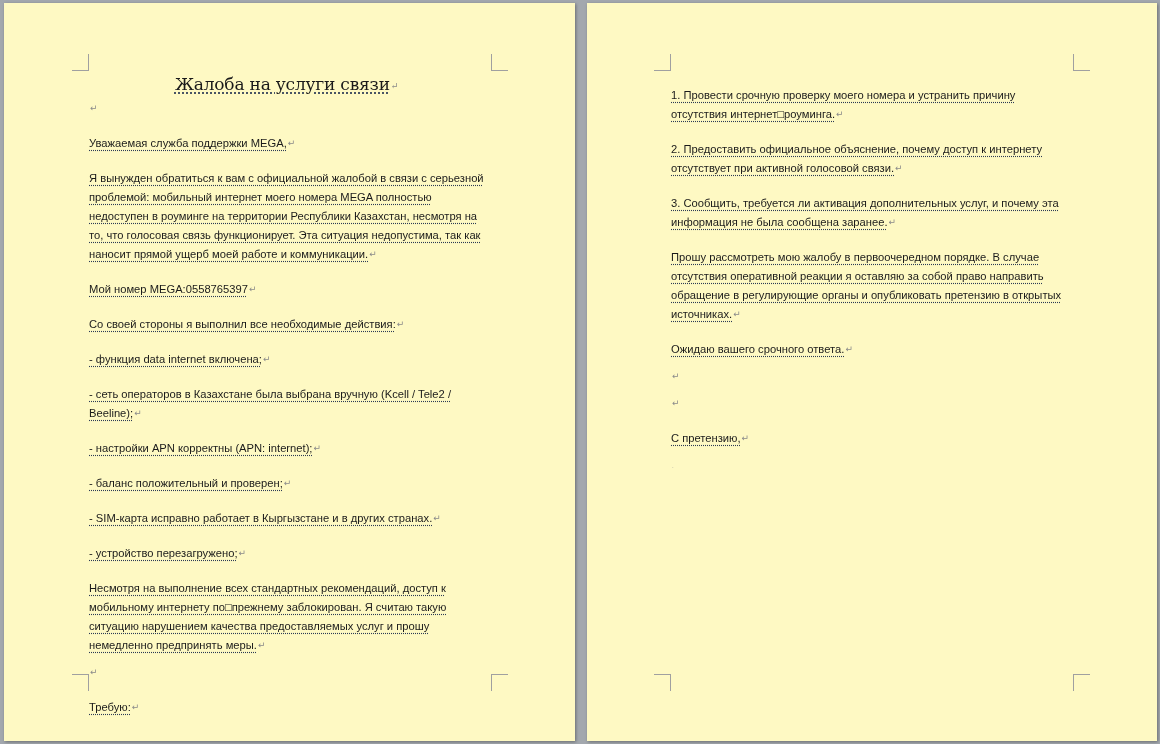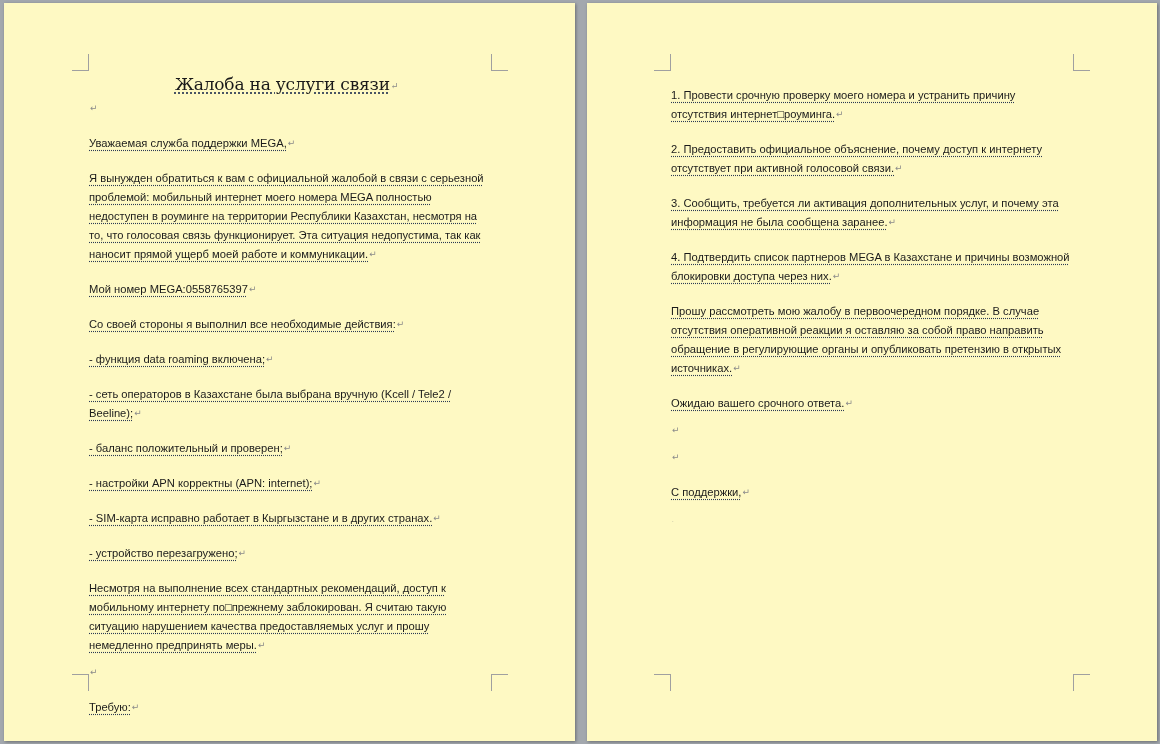--- a/index.html
+++ b/index.html
@@ -65,43 +65,42 @@
   <div class="crop bl" style="left:68px; top:671px;"></div>
   <div class="crop br" style="left:487px; top:671px;"></div>
 
   <div class="content">
     <div class="title"><span class="u">Жалоба на услуги связи</span><span class="pm">↵</span></div>
     <div class="empty" style="margin-bottom:10px;"><span class="pm">↵</span></div>
     <p class="p"><span class="u">Уважаемая служба поддержки MEGA,</span><span class="pm">↵</span></p>
     <p class="p"><span class="u">Я вынужден обратиться к вам с официальной жалобой в связи с серьезной проблемой: мобильный интернет моего номера MEGA полностью недоступен в роуминге на территории Республики Казахстан, несмотря на то, что голосовая связь функционирует. Эта ситуация недопустима, так как наносит прямой ущерб моей работе и коммуникации.</span><span class="pm">↵</span></p>
     <p class="p"><span class="u">Мой номер MEGA:0558765397</span><span class="pm">↵</span></p>
     <p class="p"><span class="u">Со своей стороны я выполнил все необходимые действия:</span><span class="pm">↵</span></p>
-    <p class="p"><span class="u">- функция data roaming включена;</span><span class="pm">↵</span></p>
+    <p class="p"><span class="u">- функция data internet включена;</span><span class="pm">↵</span></p>
     <p class="p"><span class="u">- сеть операторов в Казахстане была выбрана вручную (Kcell / Tele2 / Beeline);</span><span class="pm">↵</span></p>
+    <p class="p"><span class="u">- настройки APN корректны (APN: internet);</span><span class="pm">↵</span></p>
     <p class="p"><span class="u">- баланс положительный и проверен;</span><span class="pm">↵</span></p>
-    <p class="p"><span class="u">- настройки APN корректны (APN: internet);</span><span class="pm">↵</span></p>
     <p class="p"><span class="u">- SIM-карта исправно работает в Кыргызстане и в других странах.</span><span class="pm">↵</span></p>
     <p class="p"><span class="u">- устройство перезагружено;</span><span class="pm">↵</span></p>
     <p class="p"><span class="u">Несмотря на выполнение всех стандартных рекомендаций, доступ к мобильному интернету по□прежнему заблокирован. Я считаю такую ситуацию нарушением качества предоставляемых услуг и прошу немедленно предпринять меры.</span><span class="pm">↵</span></p>
     <div class="empty"><span class="pm">↵</span></div>
     <p class="p"><span class="u">Требую:</span><span class="pm">↵</span></p>
   </div>
 </div>
 
 <div class="page" id="page2">
   <div class="crop tl" style="left:67px; top:51px;"></div>
   <div class="crop tr" style="left:486px; top:51px;"></div>
   <div class="crop bl" style="left:67px; top:671px;"></div>
   <div class="crop br" style="left:486px; top:671px;"></div>
 
   <div class="content">
     <p class="p"><span class="u">1. Провести срочную проверку моего номера и устранить причину отсутствия интернет□роуминга.</span><span class="pm">↵</span></p>
     <p class="p"><span class="u">2. Предоставить официальное объяснение, почему доступ к интернету отсутствует при активной голосовой связи.</span><span class="pm">↵</span></p>
     <p class="p"><span class="u">3. Сообщить, требуется ли активация дополнительных услуг, и почему эта информация не была сообщена заранее.</span><span class="pm">↵</span></p>
-    <p class="p"><span class="u">4. Подтвердить список партнеров MEGA в Казахстане и причины возможной блокировки доступа через них.</span><span class="pm">↵</span></p>
     <p class="p"><span class="u">Прошу рассмотреть мою жалобу в первоочередном порядке. В случае отсутствия оперативной реакции я оставляю за собой право направить обращение в регулирующие органы и опубликовать претензию в открытых источниках.</span><span class="pm">↵</span></p>
     <p class="p"><span class="u">Ожидаю вашего срочного ответа.</span><span class="pm">↵</span></p>
     <div class="empty"><span class="pm">↵</span></div>
     <div class="empty"><span class="pm">↵</span></div>
-    <p class="p"><span class="u">С поддержки,</span><span class="pm">↵</span></p>
+    <p class="p"><span class="u">С претензию,</span><span class="pm">↵</span></p>
     <div class="empty"><span class="pm" style="font-size:6px;">.</span></div>
   </div>
 </div>
 
 </body></html>

